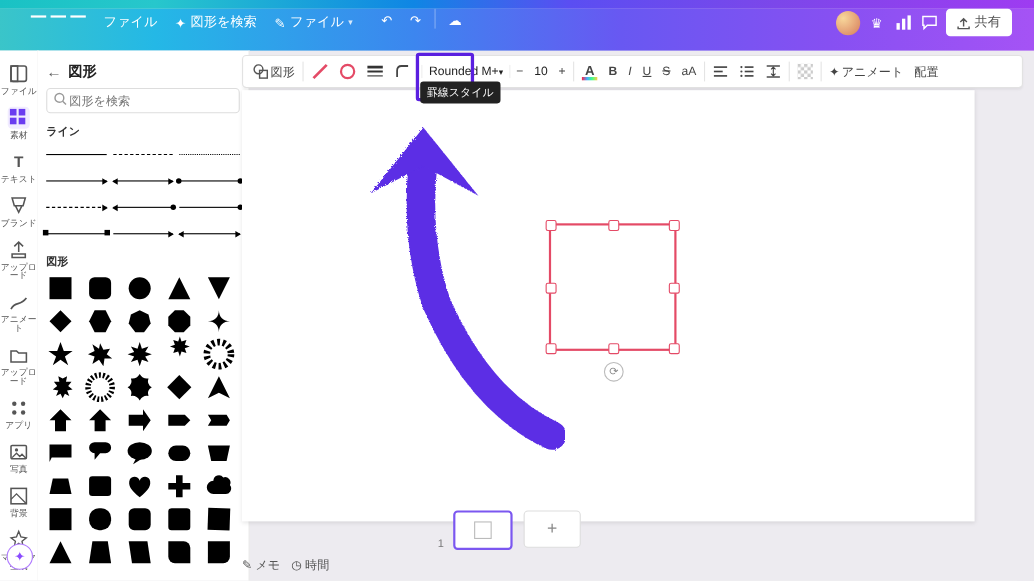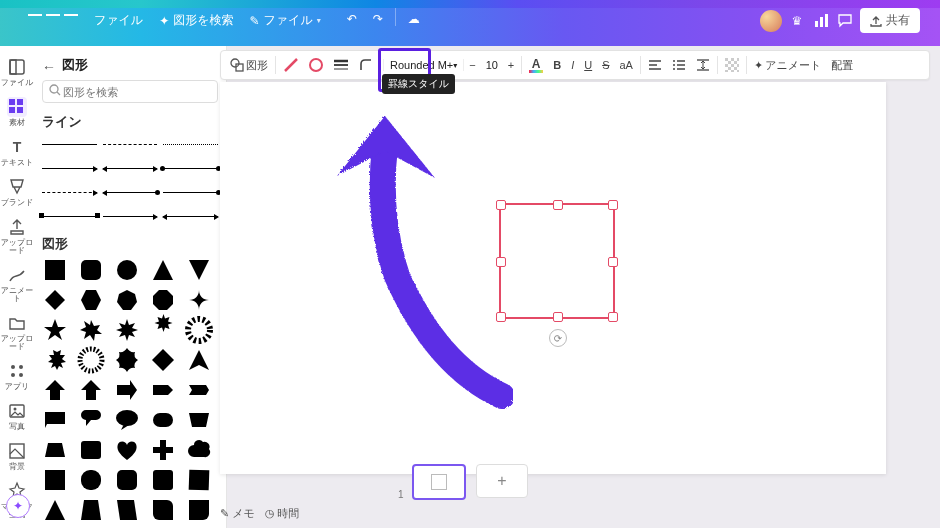--- a/index.html
+++ b/index.html
@@ -22,21 +22,21 @@
 #rail .ritem .ricon.noborder{border:none}
 #rail .ritem .rlabel{font-size:8px;line-height:1;text-align:center;color:#555}
 #rail .ritem.active .ricon{background:#f1ecff}
 #rail .sparkle{position:absolute;bottom:10px;left:6px;width:22px;height:22px;border-radius:50%;border:1.5px solid #b07bff;display:flex;align-items:center;justify-content:center;color:#8a4bff;background:#fff}
 
 #panel{position:absolute;left:34px;top:46px;bottom:0;width:176px;background:#fff;border-right:1px solid #e5e5e5;padding:8px 8px 0;overflow:hidden}
 #panel .phead{display:flex;align-items:center;gap:6px;font-weight:600;font-size:13px;padding:2px 0 6px}
 #panel .phead .back{font-size:14px;color:#555;cursor:pointer}
 #panel .search{display:flex;align-items:center;border:1px solid #ddd;border-radius:4px;padding:3px 6px;color:#888}
 #panel .search input{border:none;outline:none;font-size:11px;flex:1;background:transparent}
-#panel h4{font-size:13px;font-weight:600;margin:10px 0 4px;color:#333}
+#panel h4{font-size:10px;font-weight:600;margin:10px 0 4px;color:#333}
 #panel .lines{display:grid;grid-template-columns:repeat(3,1fr);gap:6px 6px}
 #panel .lineitem{height:18px;display:flex;align-items:center;justify-content:center;cursor:pointer}
 #panel .lineitem span{display:block;width:100%;height:0}
 .l-solid{border-top:1.5px solid #000}
 .l-dash{border-top:1.5px dashed #000}
 .l-dot{border-top:1.5px dotted #000}
 .l-arrow{border-top:1.5px solid #000;position:relative}
 .l-arrow::after,.l-darrow::after{content:'';position:absolute;right:-1px;top:-3px;border-left:5px solid #000;border-top:3px solid transparent;border-bottom:3px solid transparent}
 .l-darrow{border-top:1.5px solid #000;position:relative}
 .l-darrow::before{content:'';position:absolute;left:-1px;top:-3px;border-right:5px solid #000;border-top:3px solid transparent;border-bottom:3px solid transparent}

